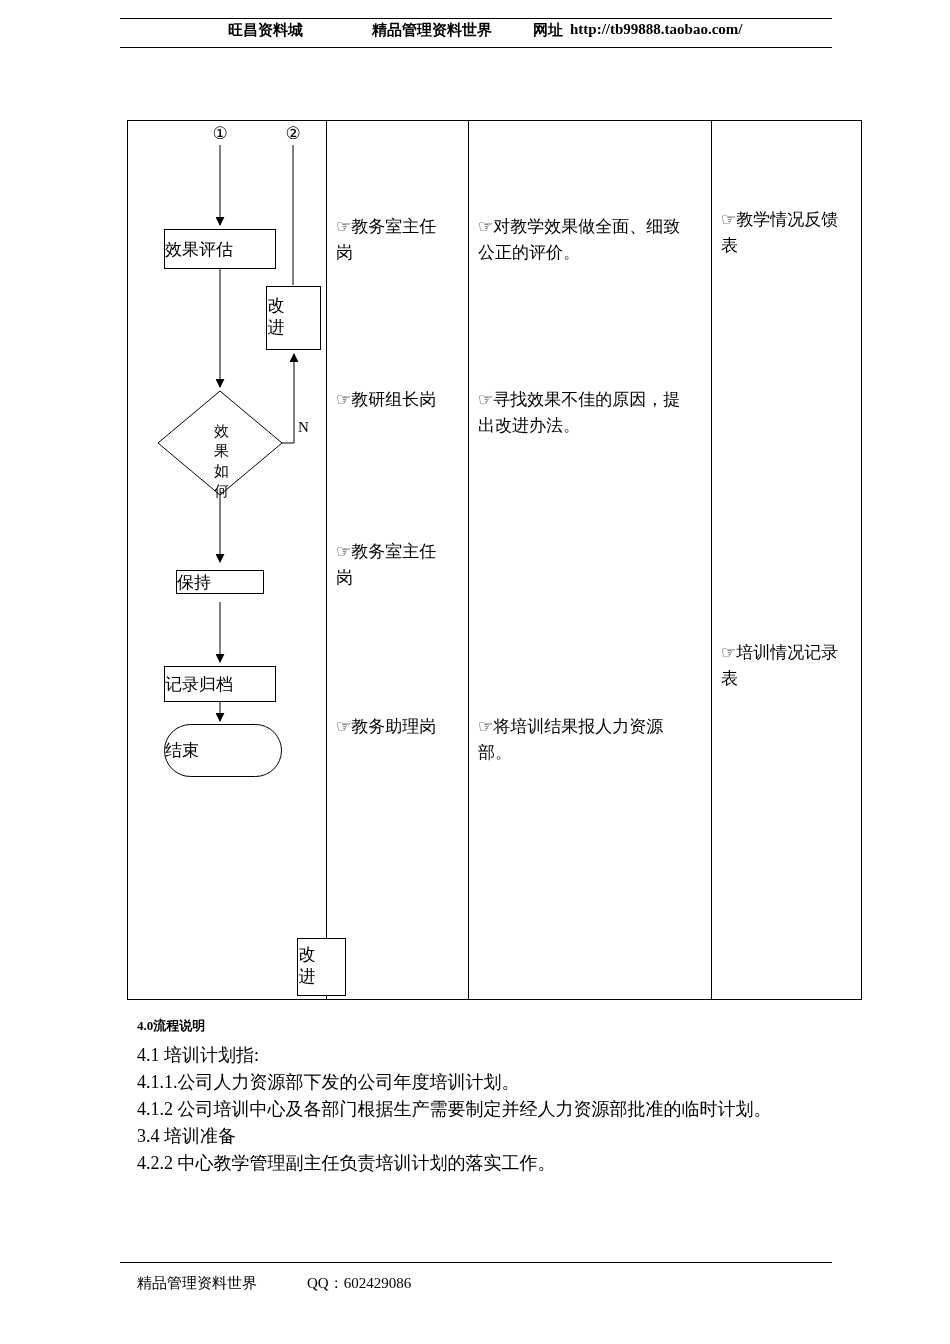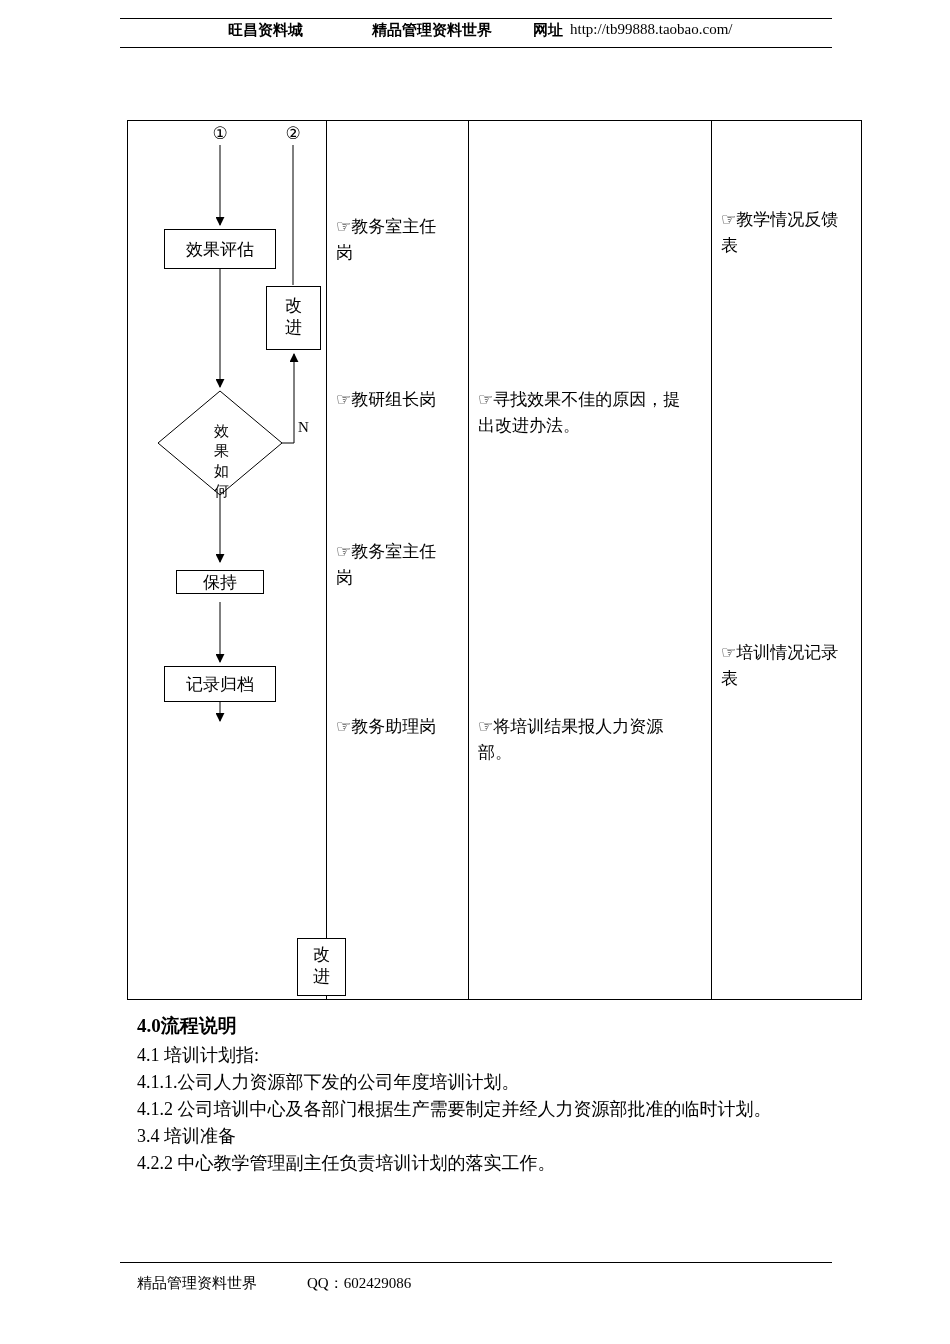--- a/index.html
+++ b/index.html
@@ -10,55 +10,55 @@
     position: relative;
     font-family: "Liberation Serif", "DejaVu Serif", "DejaVu Sans", serif;
     color: #000;
   }
 
   .rule { position: absolute; left: 0; width: 712px; height: 0; border-top: 1px solid #000; }
 
   
   .doc-header { position: absolute; left: 120px; top: 14px; width: 712px; height: 40px; }
   .doc-header .h-text { position: absolute; top: 7px; font-size: 15px; font-weight: bold; white-space: nowrap; }
-  .doc-header .h-url { font-weight: normal; color: #000; text-decoration: none; }
+  .doc-header .h-url { font-weight: bold; color: #000; text-decoration: none; }
 
   
   .flow-table {
     position: absolute; left: 127px; top: 120px;
     width: 735px; height: 880px;
     border: 1px solid #000; background: #fff;
   }
   .vline { position: absolute; top: 0; width: 0; height: 878px; border-left: 1px solid #000; }
   .flow-svg { position: absolute; left: 0; top: 0; }
   .flow-svg line, .flow-svg polyline { stroke: #000; stroke-width: 1; fill: none; }
   .flow-svg .diamond { fill: #fff; stroke: #000; stroke-width: 1; }
 
   .conn { position: absolute; width: 18px; text-align: center; font-size: 17px; line-height: 18px; }
 
   .node {
     position: absolute; border: 1px solid #000; background: #fff;
-    display: flex; align-items: center; justify-content: center;
+    display: flex; align-items: center; 
     font-size: 17px; text-align: center;
   }
   .node .vtext { display: inline-block; width: 18px; word-break: break-all; line-height: 22px; text-align: center; font-family: Liberation Mono, monospace; }
   .stadium { border-radius: 27px; }
 
   .decision-text {
     position: absolute; font-size: 15px; line-height: 20px;
     width: 17px; word-break: break-all; text-align: right;
   }
   .n-label { position: absolute; font-size: 15px; }
 
   .cell { position: absolute; font-size: 17px; line-height: 26px; }
   .bullet { font-family: "DejaVu Sans", "DejaVu Serif", sans-serif; }
 
   
   .notes { position: absolute; left: 137px; top: 1012px; width: 714px; font-size: 18px; line-height: 27px; }
-  .notes-title { font-size: 19px; font-weight: bold; margin: 0 0 3px 0; }
+  .notes-title { font-size: 13px; font-weight: bold; margin: 0 0 3px 0; }
   .note-line { margin: 0; }
 
   
   .doc-footer { position: absolute; left: 120px; top: 1262px; width: 712px; height: 40px; }
   .doc-footer .f-text { position: absolute; top: 12px; font-size: 15px; white-space: nowrap; }
 </style>
 </head>
 <body>
 
 <div class="page">
@@ -108,38 +108,44 @@
     <div class="n-label" style="left:170px; top:298px">N</div>
 
     <div class="node" style="left:48px; top:449px; width:88px; height:24px">
       <span>保持</span>
     </div>
 
     <div class="node" style="left:36px; top:545px; width:112px; height:36px">
       <span>记录归档</span>
     </div>
 
+    <div class="node stadium" style="left:36px; top:603px; width:118px; height:53px">
+      <span>结束</span>
+    </div>
 
     <div class="node" style="left:169px; top:817px; width:49px; height:58px; z-index:3">
       <span class="vtext">改进</span>
     </div>
 
     <div class="cell" style="left:208px; top:92px; width:112px">
       <span class="bullet">☞</span><span>教务室主任岗</span>
     </div>
     <div class="cell" style="left:208px; top:265px; width:120px">
       <span class="bullet">☞</span><span>教研组长岗</span>
     </div>
     <div class="cell" style="left:208px; top:417px; width:112px">
       <span class="bullet">☞</span><span>教务室主任岗</span>
     </div>
     <div class="cell" style="left:208px; top:592px; width:120px">
       <span class="bullet">☞</span><span>教务助理岗</span>
     </div>
 
+    <div class="cell" style="left:350px; top:92px; width:212px">
+      <span class="bullet">☞</span><span>对教学效果做全面、细致公正的评价。</span>
+    </div>
     <div class="cell" style="left:350px; top:592px; width:205px">
       <span class="bullet">☞</span><span>将培训结果报人力资源部。</span>
     </div>
     <div class="cell" style="left:350px; top:265px; width:212px">
       <span class="bullet">☞</span><span>寻找效果不佳的原因，提出改进办法。</span>
     </div>
 
     <div class="cell" style="left:593px; top:85px; width:127px">
       <span class="bullet">☞</span><span>教学情况反馈表</span>
     </div>

